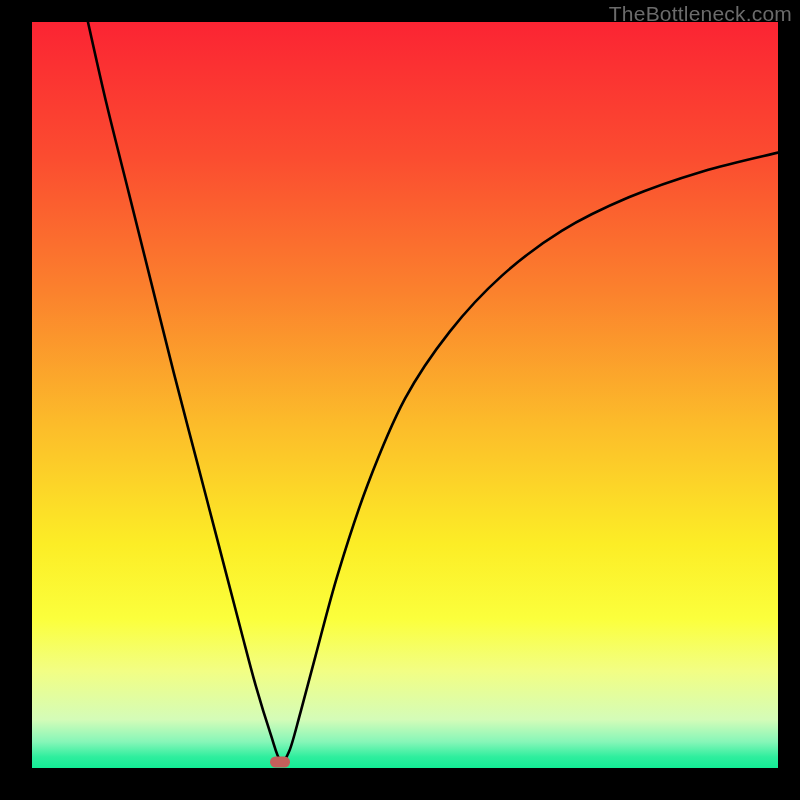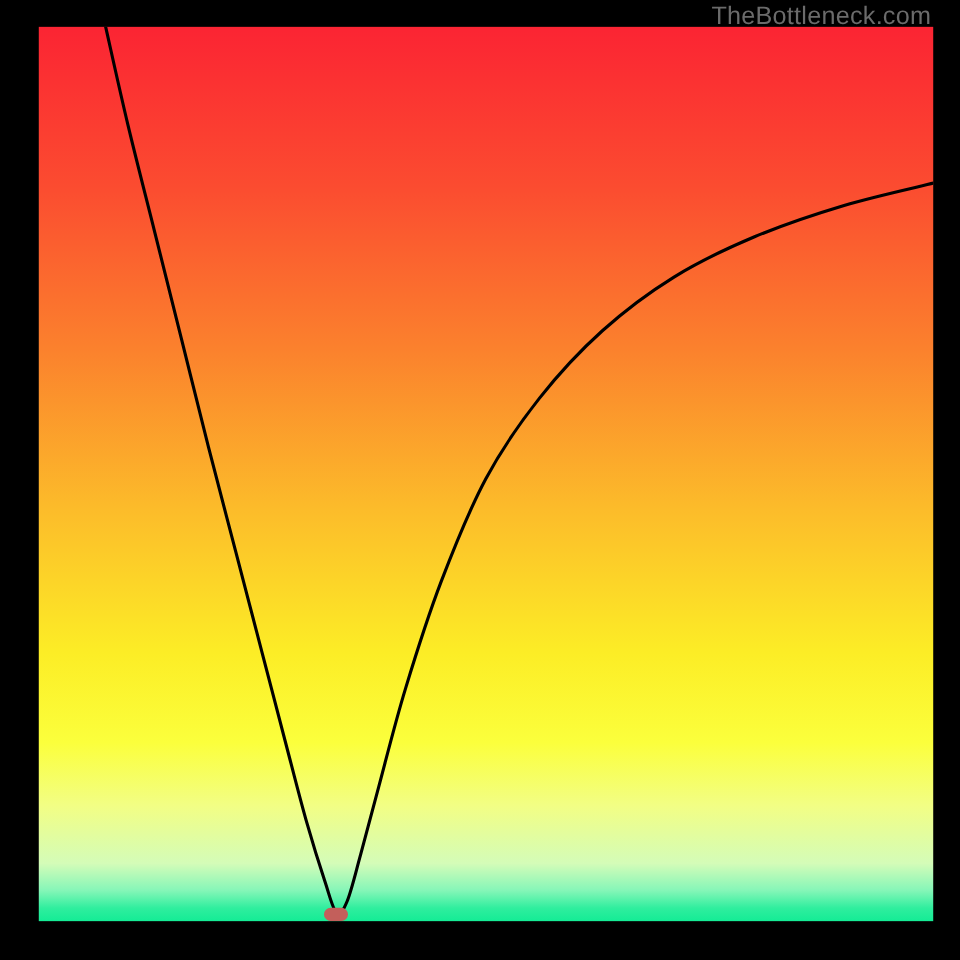--- a/index.html
+++ b/index.html
@@ -25,21 +25,21 @@
     height: 746px;
     overflow: hidden;
   }
   .gradient {
     position: absolute;
     inset: 0;
   }
   .watermark {
     position: absolute;
     top: 2px;
-    right: 24px;
+    right: 8px;
     font-size: 21px;
     font-weight: 500;
     color: #6b6b6b;
     letter-spacing: 0.2px;
   }
   svg.curve {
     position: absolute;
     inset: 0;
     width: 100%;
     height: 100%;

